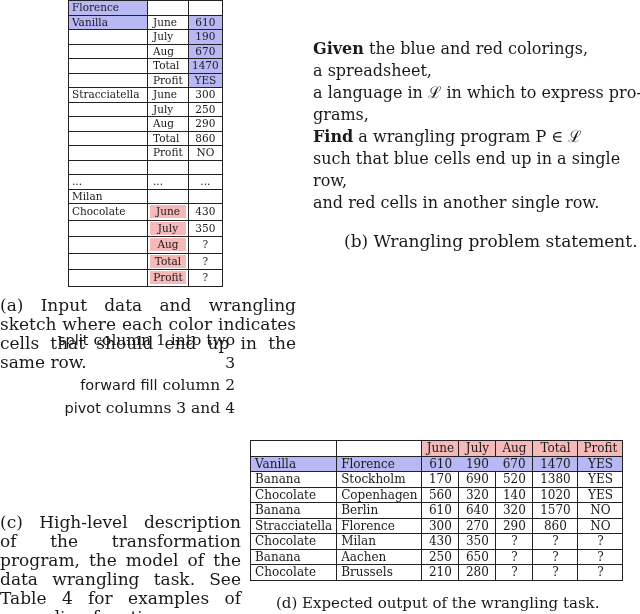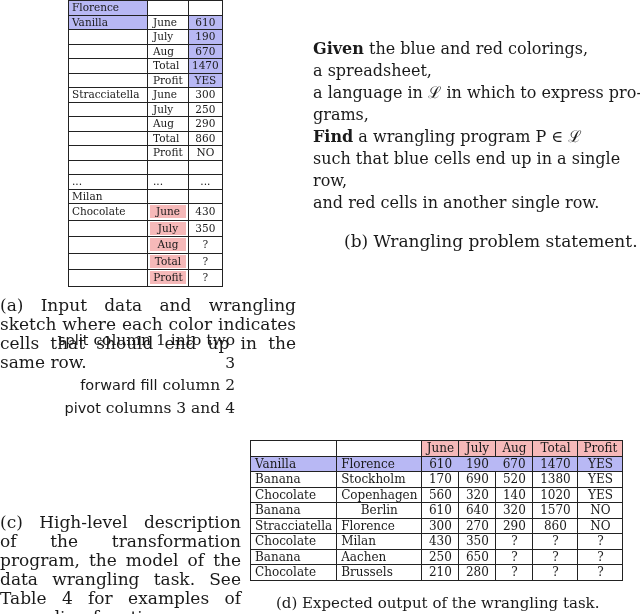--- a/index.html
+++ b/index.html
@@ -200,21 +200,21 @@
         <td class="l" style="width: 72px;">Chocolate</td>
         <td class="l" style="width: 72px;">Copenhagen</td>
         <td class="n" style="width: 28px;">560</td>
         <td class="n" style="width: 28px;">320</td>
         <td class="n" style="width: 28px;">140</td>
         <td class="n" style="width: 36px;">1020</td>
         <td class="n" style="width: 36px;">YES</td>
       </tr>
       <tr>
         <td class="l" style="width: 72px;">Banana</td>
-        <td class="l" style="width: 72px; text-align: center;">Berlin</td>
+        <td class="l" style="width: 72px;">Berlin</td>
         <td class="n" style="width: 28px;">610</td>
         <td class="n" style="width: 28px;">640</td>
         <td class="n" style="width: 28px;">320</td>
         <td class="n" style="width: 36px;">1570</td>
         <td class="n" style="width: 36px;">NO</td>
       </tr>
       <tr>
         <td class="l" style="width: 72px;">Stracciatella</td>
         <td class="l" style="width: 72px;">Florence</td>
         <td class="n" style="width: 28px;">300</td>

